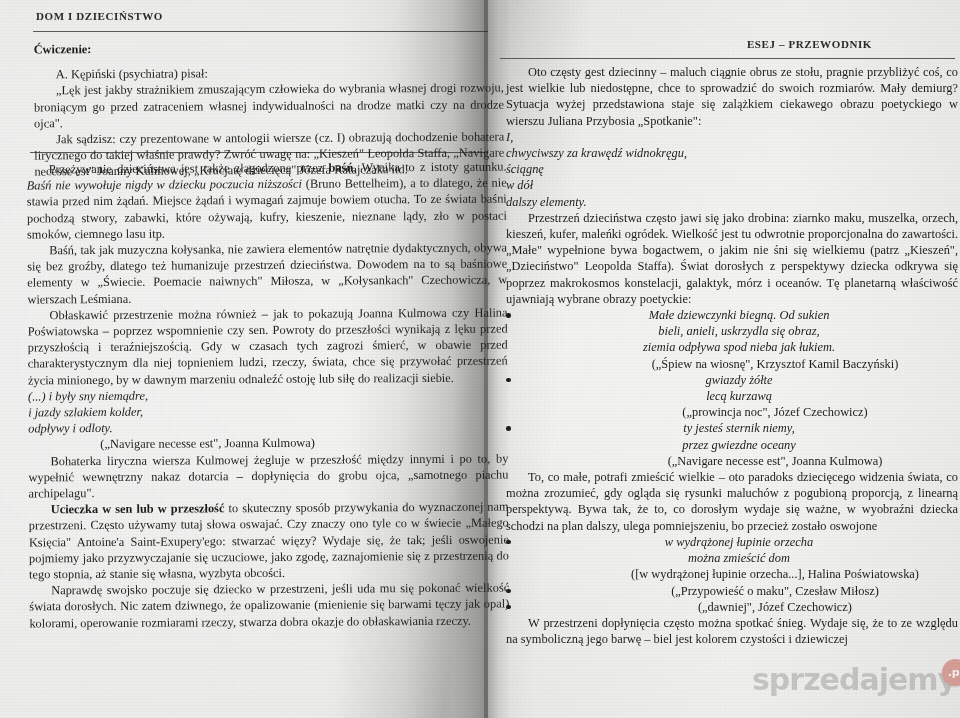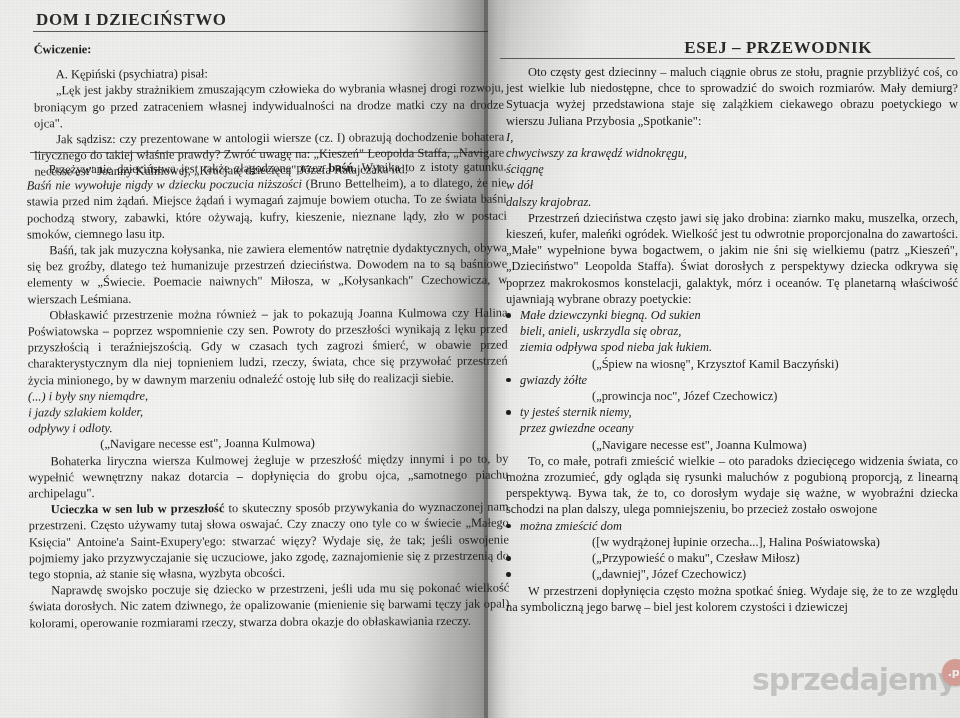--- a/index.html
+++ b/index.html
@@ -48,21 +48,21 @@
     content:"";
     position:absolute; top:0; left:0; width:26px; height:100%;
     background: linear-gradient(90deg, rgba(35,35,33,0.34) 0%, rgba(60,60,58,0.10) 55%, rgba(255,255,255,0) 100%);
     pointer-events:none;
   }
 
   
   .runhead{
     position:absolute;
     font-weight: bold;
-    font-size: 17px;
+    font-size: 11px;
     letter-spacing: .6px;
     color:#2a2a28;
     white-space:nowrap;
   }
   #runhead-left  { left: 36px;  top: 10px; }
   #runhead-right { right: 20px; top: 38px; }
 
   .rule{
     position:absolute;
     height:1px;
@@ -91,21 +91,21 @@
   .b { font-weight: bold; }
   .i { font-style: italic; }
   .verse { font-style: italic; text-align:left; text-indent:0; }
   .attrib { text-align:left; text-indent:0; padding-left: 72px; }
 
   
   ul.bullets{ margin:0; padding:0; list-style:none; }
   ul.bullets > li{
     position:relative;
     padding-left: 14px;
-    text-align:left;
+    text-align:center;
   }
   ul.bullets > li .dot{
     position:absolute; left:0; top:6px;
     width:4.5px; height:4.5px; border-radius:50%;
     background:#1d1d1b;
   }
   ul.bullets .vline{ font-style:italic; display:block; }
   ul.bullets .src{ display:block; font-style:normal; padding-left:72px; }
 
   
@@ -184,50 +184,52 @@
     <div class="rule" id="rule-right-top"></div>
 
     <div class="col" id="col-right">
 
       <p class="ind">Oto częsty gest dziecinny – maluch ciągnie obrus ze stołu, pragnie przybliżyć coś, co jest wielkie lub niedostępne, chce to sprowadzić do swoich rozmiarów. Mały demiurg? Sytuacja wyżej przedstawiona staje się zalążkiem ciekawego obrazu poetyckiego w wierszu Juliana Przybosia „Spotkanie":</p>
 
       <p class="verse">I,</p>
       <p class="verse">chwyciwszy za krawędź widnokręgu,</p>
       <p class="verse">ściągnę</p>
       <p class="verse">w dół</p>
-      <p class="verse">dalszy krajobraz.</p>
+      <p class="verse">dalszy elementy.</p>
 
       <p class="ind">Przestrzeń dzieciństwa często jawi się jako drobina: ziarnko maku, muszelka, orzech, kieszeń, kufer, maleńki ogródek. Wielkość jest tu odwrotnie proporcjonalna do zawartości. „Małe" wypełnione bywa bogactwem, o jakim nie śni się wielkiemu (patrz „Kieszeń", „Dzieciństwo" Leopolda Staffa). Świat dorosłych z perspektywy dziecka odkrywa się poprzez makrokosmos konstelacji, galaktyk, mórz i oceanów. Tę planetarną właściwość ujawniają wybrane obrazy poetyckie:</p>
 
       <ul class="bullets">
         <li>
           <span class="dot"></span>
           <span class="vline">Małe dziewczynki biegną. Od sukien</span>
           <span class="vline">bieli, anieli, uskrzydla się obraz,</span>
           <span class="vline">ziemia odpływa spod nieba jak łukiem.</span>
           <span class="src">(„Śpiew na wiosnę", Krzysztof Kamil Baczyński)</span>
         </li>
         <li>
           <span class="dot"></span>
           <span class="vline">gwiazdy żółte</span>
+          <span class="vline">lecą kurzawą</span>
           <span class="src">(„prowincja noc", Józef Czechowicz)</span>
         </li>
         <li>
           <span class="dot"></span>
           <span class="vline">ty jesteś sternik niemy,</span>
           <span class="vline">przez gwiezdne oceany</span>
           <span class="src">(„Navigare necesse est", Joanna Kulmowa)</span>
         </li>
       </ul>
 
       <p class="ind">To, co małe, potrafi zmieścić wielkie – oto paradoks dziecięcego widzenia świata, co można zrozumieć, gdy ogląda się rysunki maluchów z pogubioną proporcją, z linearną perspektywą. Bywa tak, że to, co dorosłym wydaje się ważne, w wyobraźni dziecka schodzi na plan dalszy, ulega pomniejszeniu, bo przecież zostało oswojone</p>
 
       <ul class="bullets">
         <li>
           <span class="dot"></span>
+          <span class="vline">w wydrążonej łupinie orzecha</span>
           <span class="vline">można zmieścić dom</span>
           <span class="src">([w wydrążonej łupinie orzecha...], Halina Poświatowska)</span>
         </li>
         <li>
           <span class="dot"></span>
           <span class="src">(„Przypowieść o maku", Czesław Miłosz)</span>
         </li>
         <li>
           <span class="dot"></span>
           <span class="src">(„dawniej", Józef Czechowicz)</span>

